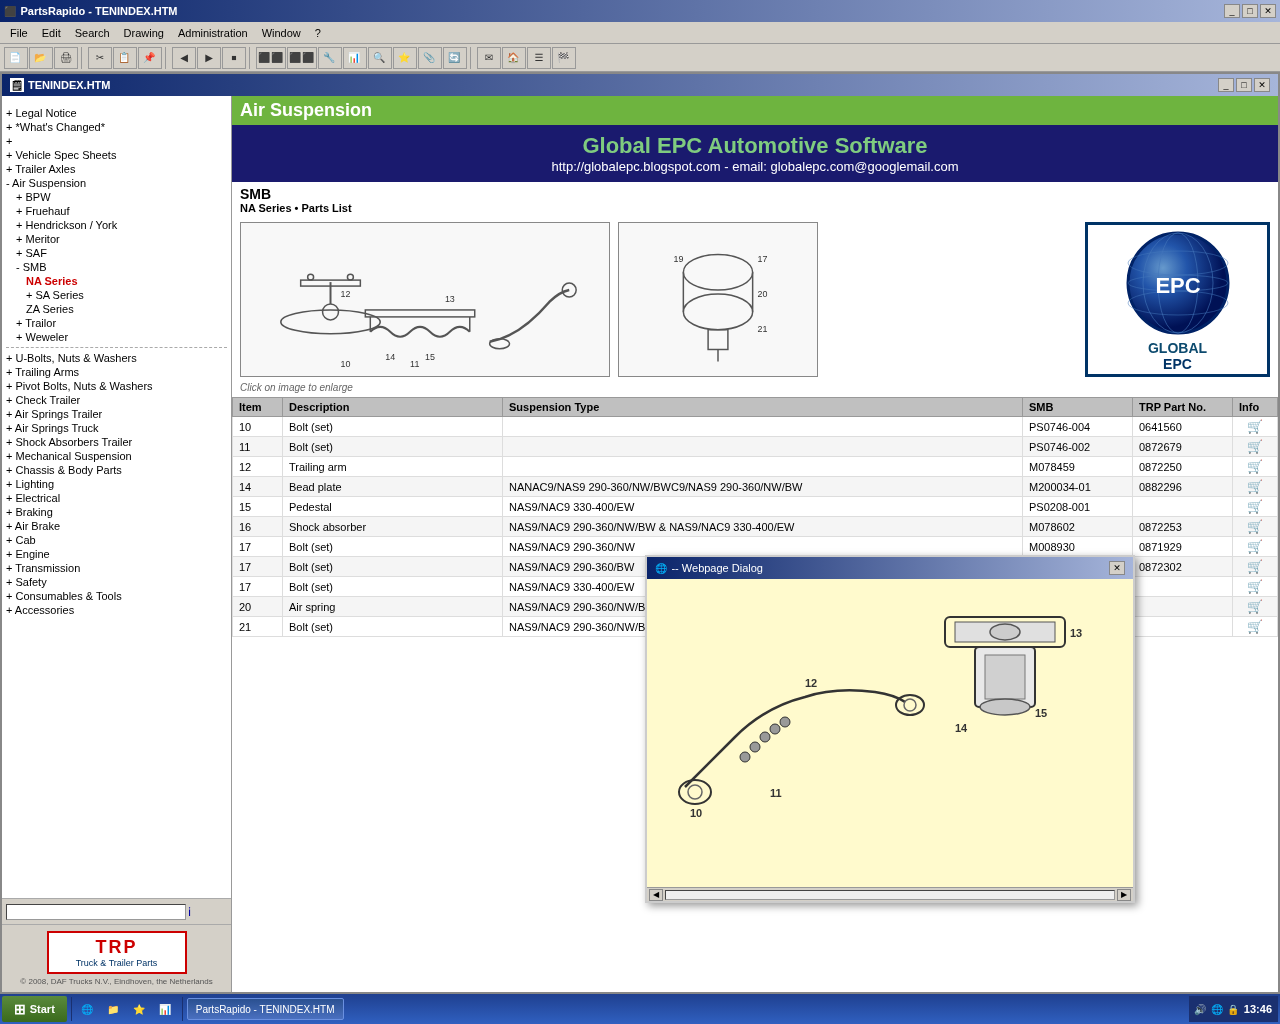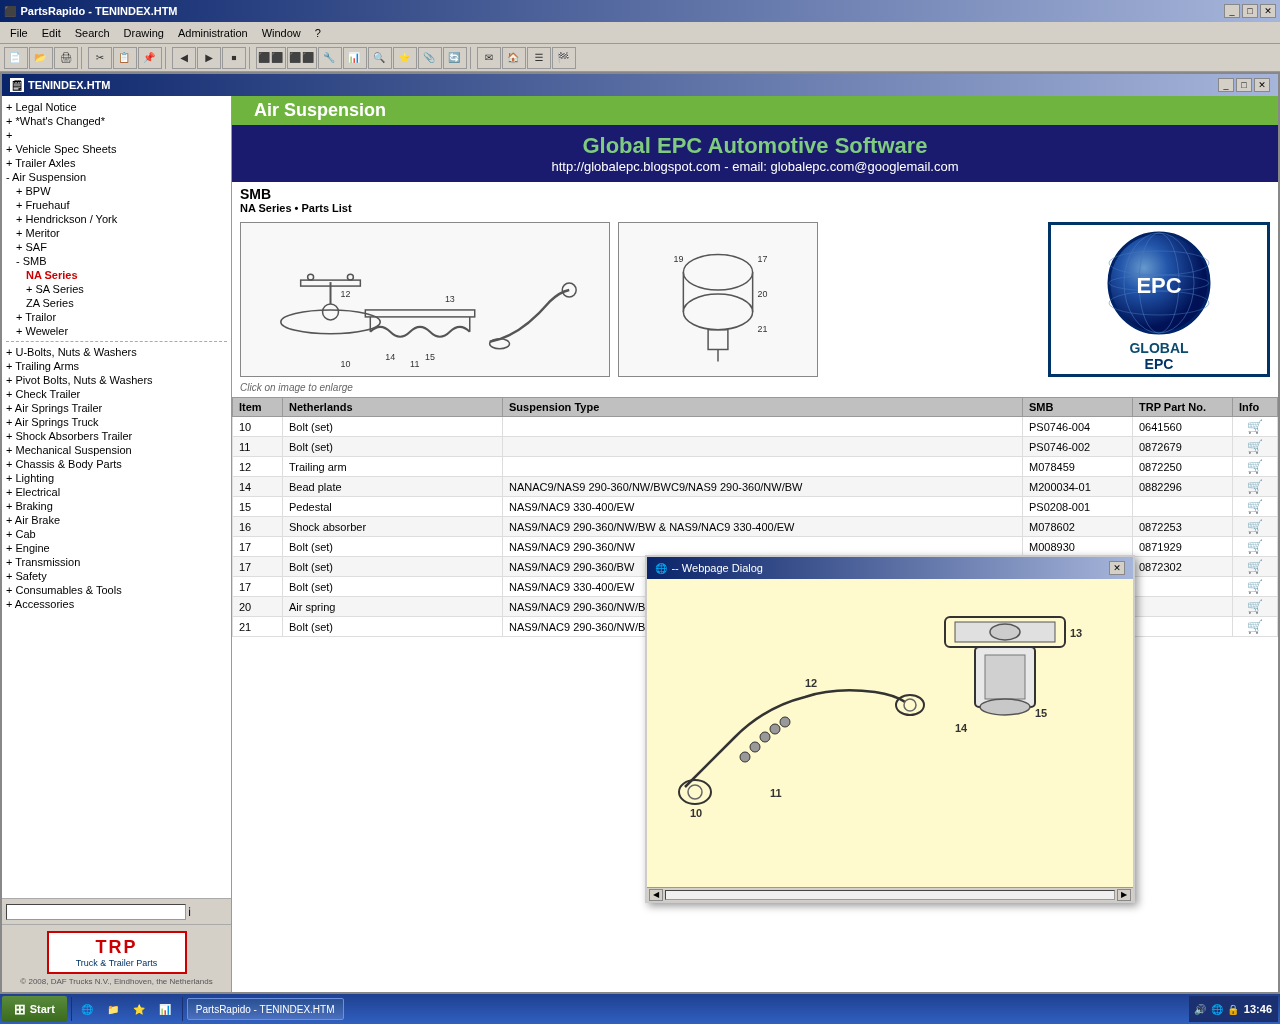--- a/index.html
+++ b/index.html
@@ -21,30 +21,30 @@
 
     
     .main-window { background: #d4d0c8; border: 2px solid #888; margin: 0; height: calc(1024px - 22px - 22px - 28px - 28px); display: flex; flex-direction: column; }
     .inner-title { background: linear-gradient(to right, #0a246a, #a6b5da); color: white; height: 22px; display: flex; align-items: center; justify-content: space-between; padding: 0 8px; font-size: 11px; font-weight: bold; }
     .inner-title-btns { display: flex; gap: 2px; }
 
     
     .content-area { display: flex; flex: 1; overflow: hidden; }
 
     
-    .sidebar { width: 230px; background: #fff; border-right: 1px solid #999; overflow-y: auto; overflow-x: hidden; padding: 4px 0; }
+    .sidebar { width: 230px; background: #fff; border-right: 1px solid #999; overflow-y: auto; overflow-x: hidden; padding: 10px 0; }
     .sidebar-item { padding: 1px 4px; font-size: 11px; cursor: pointer; color: #000; white-space: nowrap; overflow: hidden; text-overflow: ellipsis; }
     .sidebar-item.selected { color: #cc0000; font-weight: bold; }
     .sidebar-item.indent1 { padding-left: 14px; }
     .sidebar-item.indent2 { padding-left: 24px; }
 
     
     .main-content { flex: 1; overflow: auto; background: #fff; padding: 0; }
     .content-header { background: #6eb43f; padding: 4px 8px; }
-    .content-header h2 { color: #fff; font-size: 18px; font-weight: bold; margin-left: 14px; }
+    .content-header h2 { color: #fff; font-size: 18px; font-weight: bold; }
     .promo-banner { background: #1a1a6e; padding: 8px; text-align: center; }
     .promo-banner .tagline { color: #7fcc7f; font-size: 22px; font-weight: bold; }
     .promo-banner .url { color: #fff; font-size: 13px; }
 
     
     .parts-table { width: 100%; border-collapse: collapse; font-size: 11px; }
     .parts-table th { background: #c0c0c0; border: 1px solid #999; padding: 3px 6px; text-align: left; font-weight: bold; }
     .parts-table td { border: 1px solid #ddd; padding: 2px 6px; }
 
     
@@ -252,21 +252,21 @@
               <rect x="90" y="108" width="20" height="20" fill="none" stroke="#555" stroke-width="1.5"></rect>
               <line x1="100" y1="128" x2="100" y2="140" stroke="#555" stroke-width="1.5"></line>
 
               <text x="140" y="40" font-size="9" fill="#333">17</text>
               <text x="140" y="75" font-size="9" fill="#333">20</text>
               <text x="140" y="110" font-size="9" fill="#333">21</text>
               <text x="55" y="40" font-size="9" fill="#333">19</text>
             </svg>
           </div>
 
-          <div style="margin-left:auto; border:3px solid #003366; width:222px; height:155px; display:flex; flex-direction:column; align-items:center; justify-content:center; background:#fff; flex-shrink:0;">
+          <div style="margin-left:auto; border:3px solid #003366; width:185px; height:155px; display:flex; flex-direction:column; align-items:center; justify-content:center; background:#fff; flex-shrink:0;">
             <svg width="110" height="110" viewBox="0 0 110 110">
               <defs>
                 <radialGradient id="globeGrad" cx="35%" cy="35%" r="60%">
                   <stop offset="0%" stop-color="#6699cc"></stop>
                   <stop offset="40%" stop-color="#2255aa"></stop>
                   <stop offset="100%" stop-color="#001155"></stop>
                 </radialGradient>
               </defs>
               <circle cx="55" cy="55" r="50" fill="url(#globeGrad)" stroke="#002266" stroke-width="3"></circle>
 
@@ -283,21 +283,21 @@
             <div style="color:#003366; font-size:14px; font-weight:bold;">EPC</div>
           </div>
         </div>
 
         <div style="padding:1px 8px 4px 8px; font-size:10px; color:#666; font-style:italic;">Click on image to enlarge</div>
 
         <table class="parts-table">
           <thead>
             <tr>
               <th style="width:50px;">Item</th>
-              <th style="width:220px;">Netherlands</th>
+              <th style="width:220px;">Description</th>
               <th>Suspension Type</th>
               <th style="width:110px;">SMB</th>
               <th style="width:100px;">TRP Part No.</th>
               <th style="width:45px;">Info</th>
             </tr>
           </thead>
           <tbody id="parts-tbody">
           <tr style="background: rgb(255, 255, 255);">
     <td>10</td>
     <td>Bolt (set)</td>

